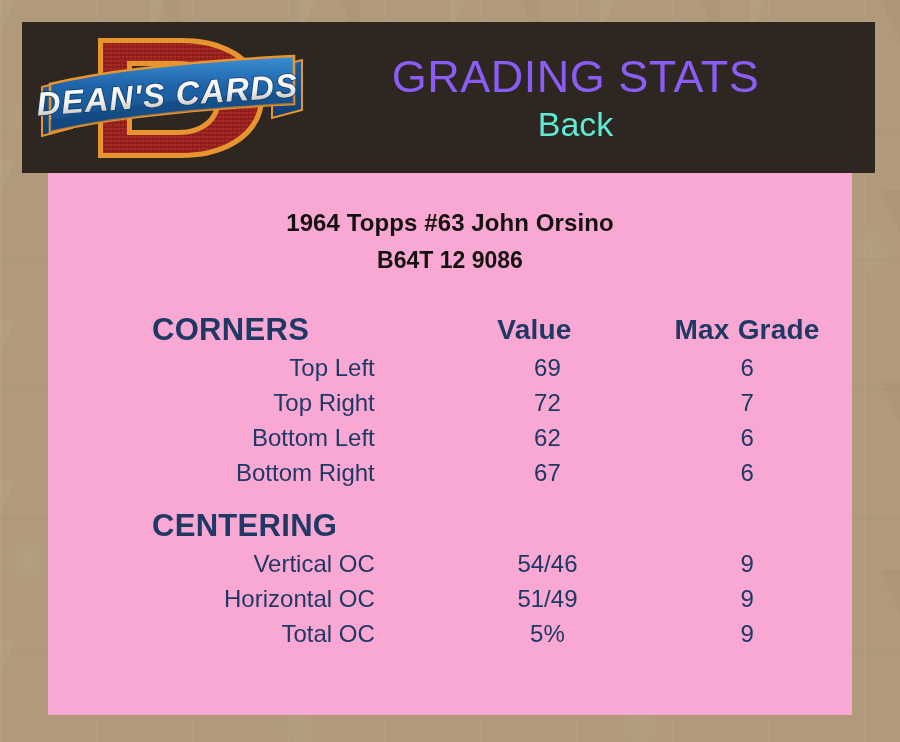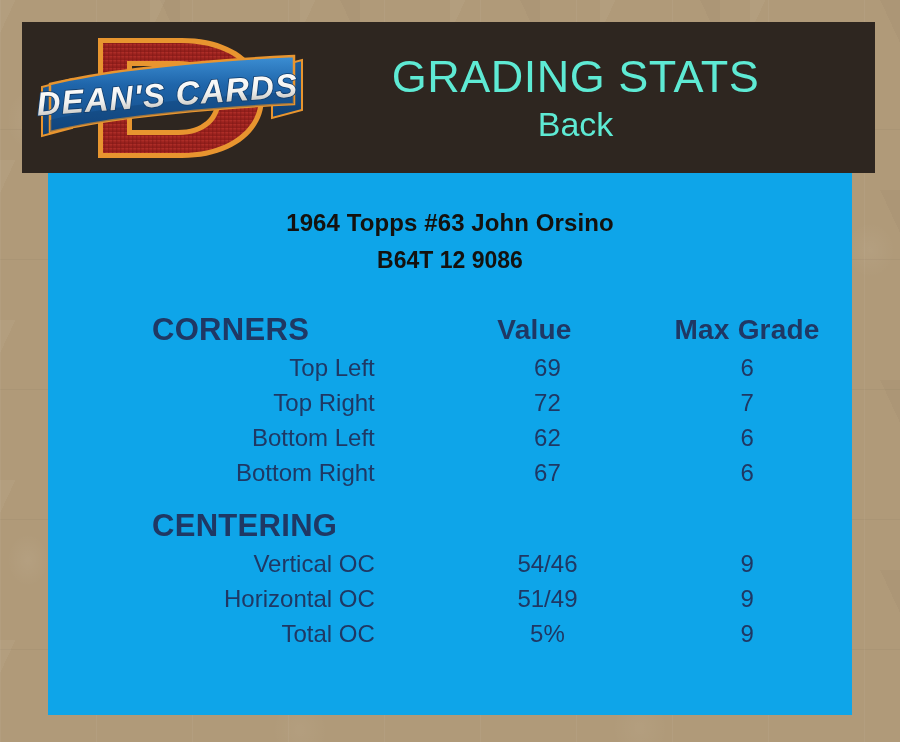--- a/index.html
+++ b/index.html
@@ -70,38 +70,38 @@
     flex: 1 1 auto;
     text-align: center;
     color: #ffffff;
     padding-right: 30px;
     line-height: 1.05;
   }
   .header-title {
     font-size: 45px;
     letter-spacing: .5px;
     font-weight: 400;
-    color: #5eead4;
+    color: #8b5cf6;
     white-space: nowrap;
   }
   .header-subtitle {
     font-size: 34px;
     font-weight: 400;
     color: #5eead4;
     margin-top: 7px;
   }
 
   
   .content-panel {
     position: absolute;
     left: 48px;
     top: 173px;
     width: 804px;
     height: 542px;
-    background: #0ea5e9;
+    background: #f9a8d4;
     z-index: 2;
   }
 
   
   .card-title {
     text-align: center;
     font-size: 24px;
     font-weight: bold;
     color: #14110e;
     margin-top: 36px;

